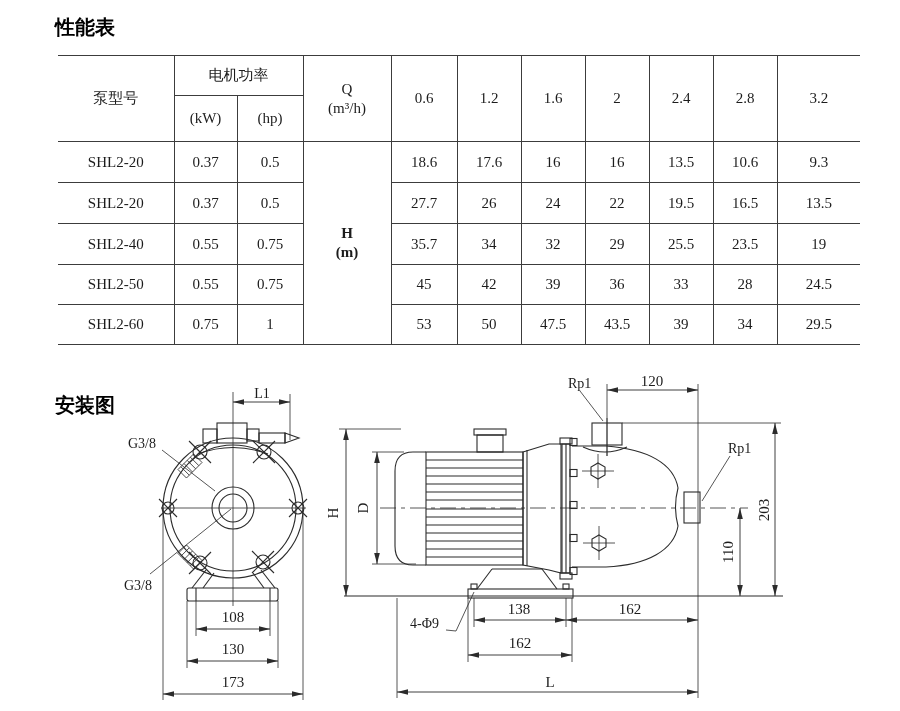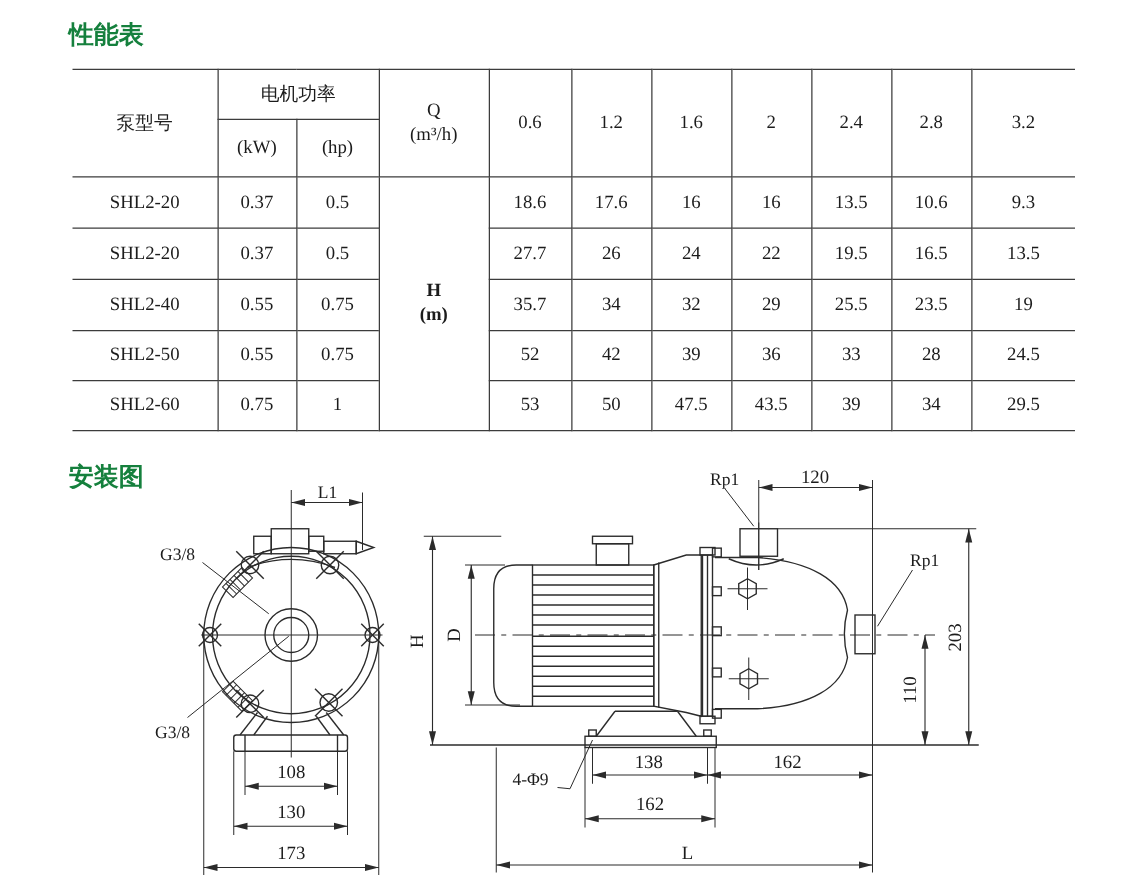--- a/index.html
+++ b/index.html
@@ -1,20 +1,20 @@
 <!DOCTYPE html>
 <html><head>
 <meta charset="utf-8">
 <style>
   html,body{margin:0;padding:0;background:#fff;}
   .page{position:relative;width:900px;height:711px;background:#ffffff;overflow:hidden;
         font-family:"Liberation Serif",serif;color:#1f1f1f;}
   .sec-title{position:absolute;left:55px;font-size:20px;font-weight:bold;
-             font-family:"Liberation Sans",sans-serif;color:#15803d;}
-  .t1{top:14px;} .t2{top:368px;}
+             font-family:"Liberation Sans",sans-serif;color:#000000;}
+  .t1{top:14px;} .t2{top:392px;}
   table.perf{position:absolute;left:58px;top:55px;width:802px;border-collapse:collapse;
              table-layout:fixed;font-size:15px;color:#1c1c1c;}
   table.perf td{border:1px solid #3c3c3c;text-align:center;vertical-align:middle;
                 padding:0;overflow:hidden;}
   table.perf td.no-l{border-left:none;font-family:Liberation Serif, serif;}
   table.perf td.no-r{border-right:none;}
   .sub{display:block;line-height:1.25;}
   .hm{font-weight:bold;}
   svg text{font-family:"Liberation Serif",serif;fill:#1c1c1c;}
   .lbl{font-size:15px;} .lbs{font-size:14px;}
@@ -100,21 +100,21 @@
         <td>32</td>
         <td>29</td>
         <td>25.5</td>
         <td>23.5</td>
         <td class="no-r">19</td>
       </tr>
       <tr style="height:40px">
         <td class="no-l">SHL2-50</td>
         <td>0.55</td>
         <td>0.75</td>
-        <td>52</td>
+        <td>45</td>
         <td>42</td>
         <td>39</td>
         <td>36</td>
         <td>33</td>
         <td>28</td>
         <td class="no-r">24.5</td>
       </tr>
       <tr style="height:40px">
         <td class="no-l">SHL2-60</td>
         <td>0.75</td>

